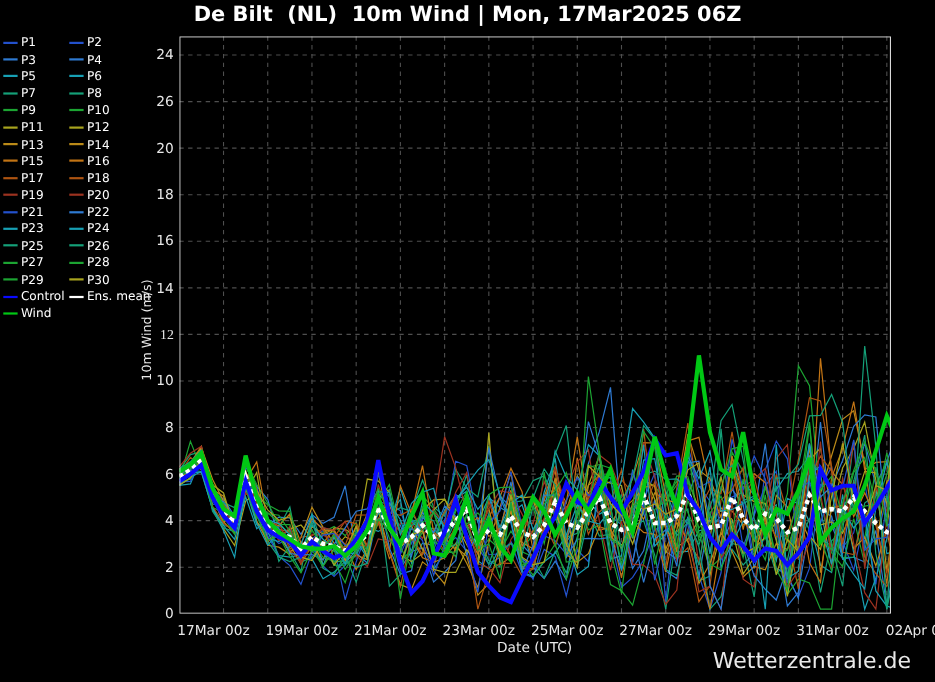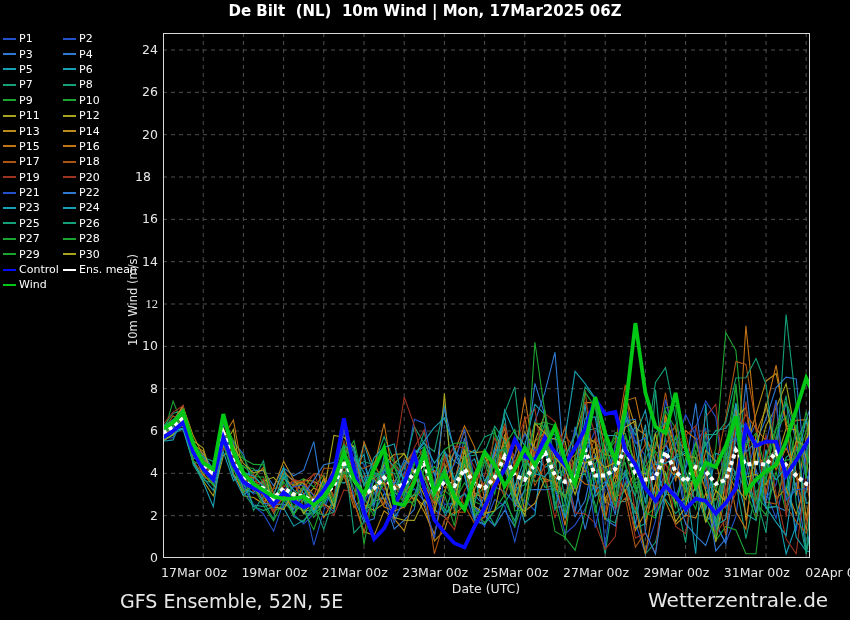--- a/index.html
+++ b/index.html
@@ -1,19 +1,19 @@
 <!DOCTYPE html>
 <html><head>
 <meta charset="utf-8">
 <style>
   html,body{margin:0;padding:0;background:#000;}
   .wrap{position:relative;width:850px;height:620px;background:#000;overflow:hidden;
         font-family:"DejaVu Sans","Liberation Sans",sans-serif;}
   .title{position:absolute;top:2px;left:0;width:100%;text-align:center;color:#ffffff;
-         font-weight:bold;font-size:15px;white-space:pre;}
+         font-weight:bold;font-size:19px;white-space:pre;}
   .legend{position:absolute;left:3px;top:31px;width:140px;display:flex;flex-wrap:wrap;}
   .lg-item{width:60px;height:15.4px;display:flex;align-items:center;color:#ffffff;
            font-size:11px;white-space:nowrap;}
   .lg-dash{width:13px;height:2px;margin-right:3px;flex:none;}
   #plot{position:absolute;left:163px;top:33px;}
   .tick-y{position:absolute;width:30px;text-align:right;color:#e8e8e8;font-size:12.5px;
           height:16px;line-height:16px;}
   .tick-x{position:absolute;top:565px;transform:translateX(-50%);color:#e8e8e8;
           font-size:12.5px;white-space:nowrap;margin-left:31px;}
   .ylabel{position:absolute;left:133px;top:300px;transform:translate(-50%,-50%) rotate(-90deg);
@@ -230,32 +230,31 @@
   <div id="yticks">
       <div class="tick-y" style="left: 128px; top: 550px;">0</div>
       <div class="tick-y" style="left: 128px; top: 507.668px;">2</div>
       <div class="tick-y" style="left: 128px; top: 465.336px;">4</div>
       <div class="tick-y" style="left: 128px; top: 423.004px;">6</div>
       <div class="tick-y" style="left: 128px; top: 380.672px;">8</div>
       <div class="tick-y" style="left: 128px; top: 338.34px;">10</div>
       <div class="tick-y" style="left: 128px; top: 296.008px; font-family: Liberation Serif, serif;">12</div>
       <div class="tick-y" style="left: 128px; top: 253.676px;">14</div>
       <div class="tick-y" style="left: 128px; top: 211.344px;">16</div>
-      <div class="tick-y" style="left: 128px; top: 169.012px; text-align: center;">18</div>
+      <div class="tick-y" style="left: 128px; top: 169.012px;">18</div>
       <div class="tick-y" style="left: 128px; top: 126.68px;">20</div>
       <div class="tick-y" style="left: 128px; top: 84.348px;">26</div>
       <div class="tick-y" style="left: 128px; top: 42.016px;">24</div>
     </div>
   <div id="xticks">
       <div class="tick-x" style="left: 163px;">17Mar 00z</div>
       <div class="tick-x" style="left: 243.4px;">19Mar 00z</div>
       <div class="tick-x" style="left: 323.8px;">21Mar 00z</div>
       <div class="tick-x" style="left: 404.2px;">23Mar 00z</div>
       <div class="tick-x" style="left: 484.6px;">25Mar 00z</div>
       <div class="tick-x" style="left: 565px;">27Mar 00z</div>
       <div class="tick-x" style="left: 645.4px;">29Mar 00z</div>
       <div class="tick-x" style="left: 725.8px;">31Mar 00z</div>
       <div class="tick-x" style="left: 806.2px;">02Apr 00z</div>
     </div>
   <div class="xlabel">Date (UTC)</div>
-  <div class="footer-left">GFS Ensemble, 52N, 5E</div>
   <div class="footer-right">Wetterzentrale.de</div>
 </div>
 
 </body></html>

